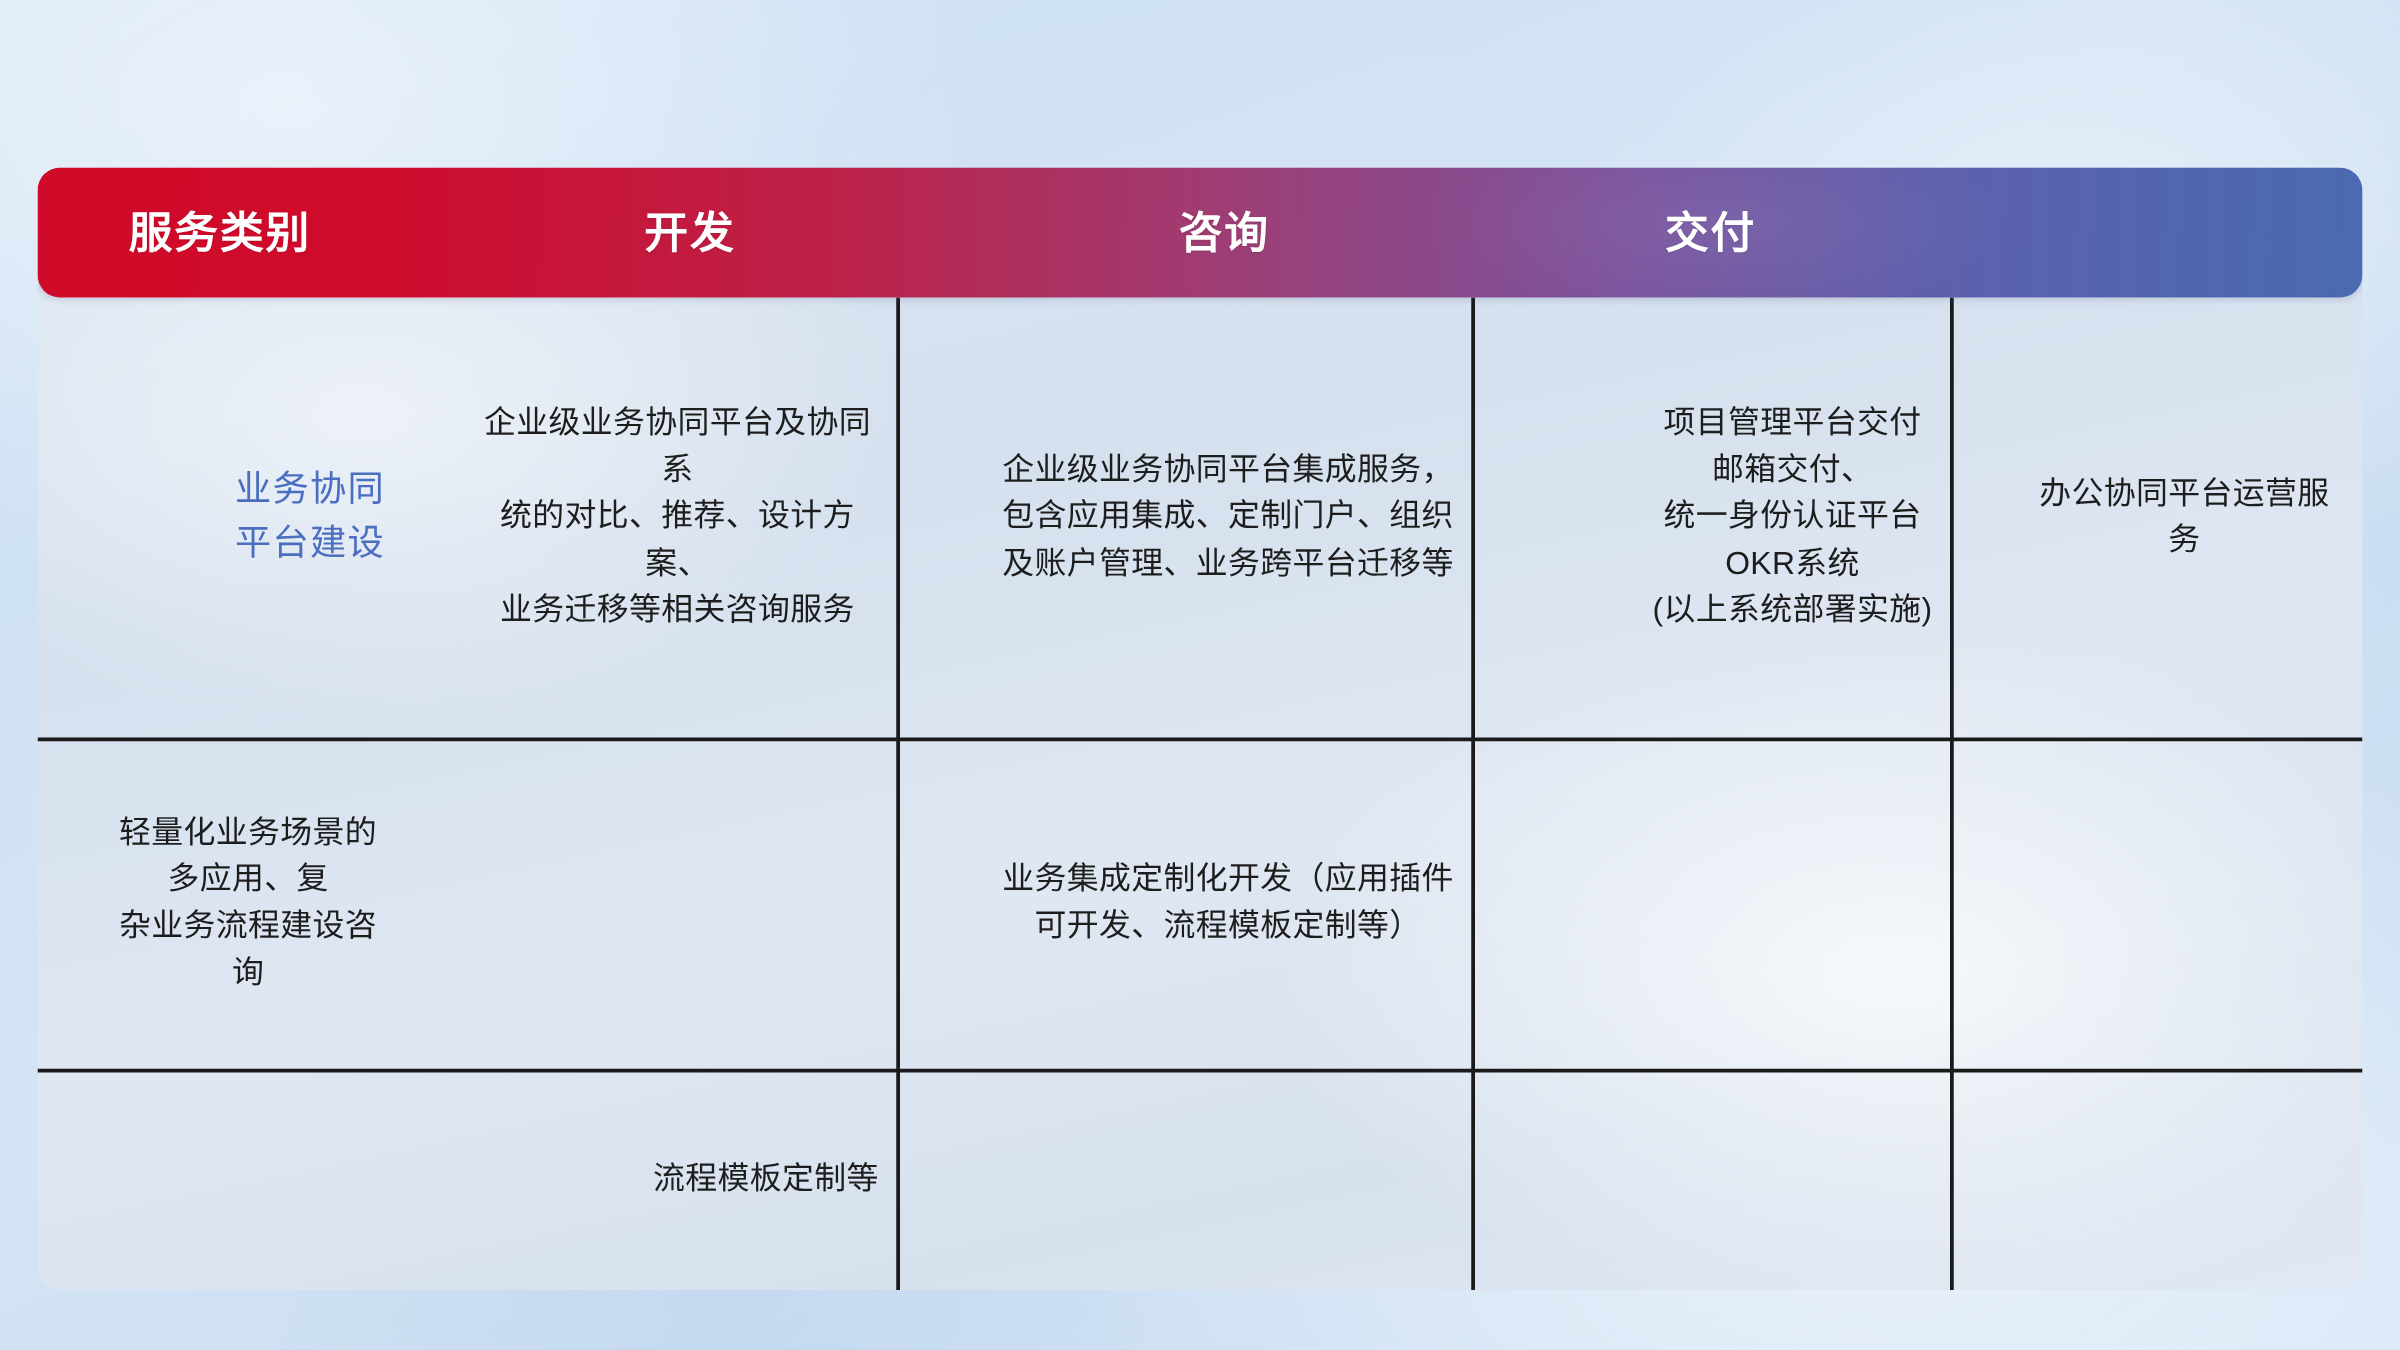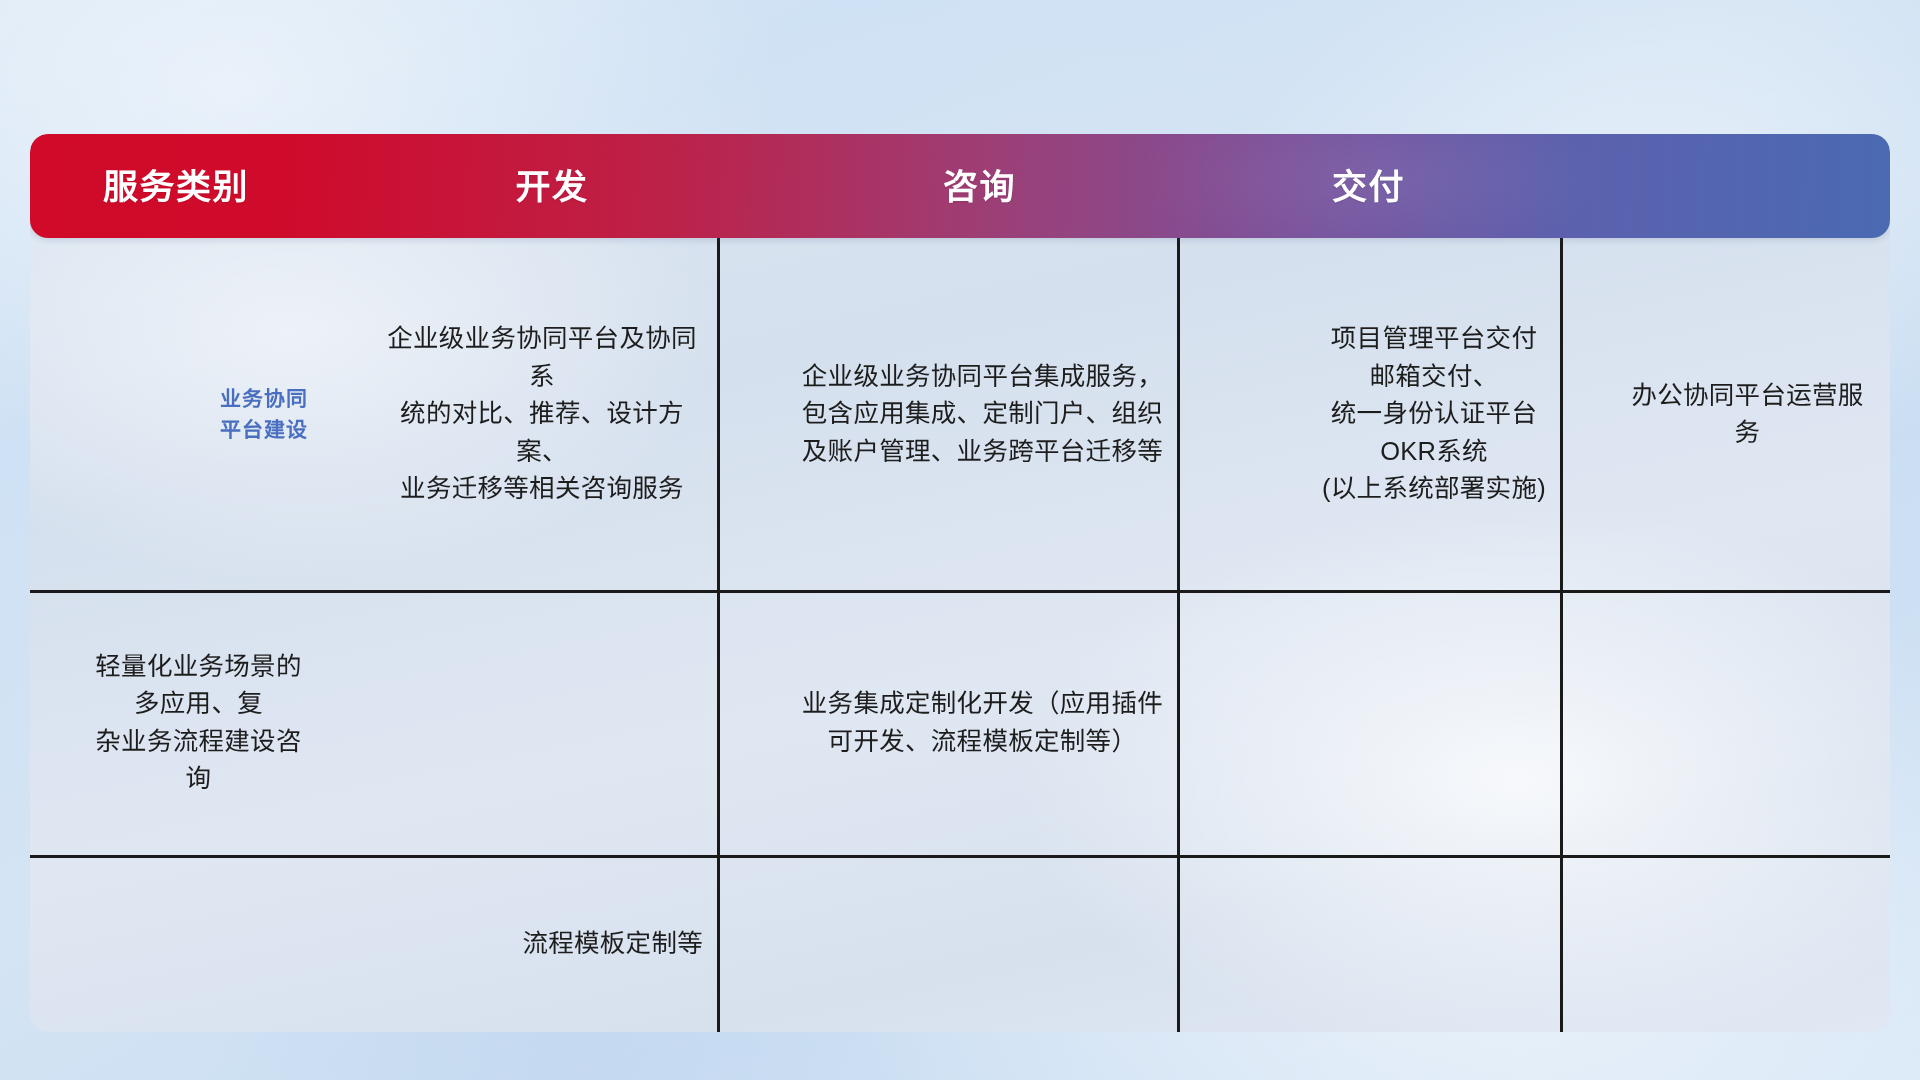--- a/index.html
+++ b/index.html
@@ -127,22 +127,22 @@
     text-align: center;
     color: #1d1d1d;
     font-size: 25.5px;
     line-height: 1.47;
     letter-spacing: 0.3px;
     margin-left: 45px;
   }
 
   .cell.cat {
     color: #4a6fc0;
-    font-weight: bold;
-    font-size: 21px;
+    font-weight: normal;
+    font-size: 29px;
     line-height: 1.5;
     letter-spacing: 1px;
   }
 
   
   .hline {
     position: absolute;
     left: 0;
     width: 100%;
     height: 2.5px;

